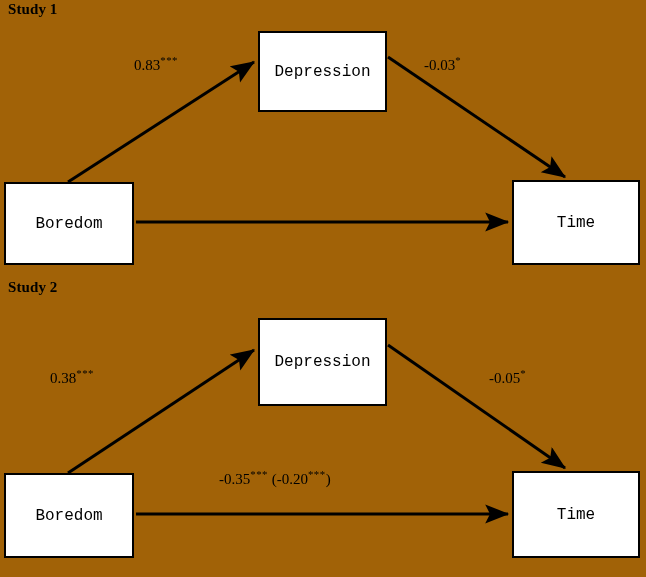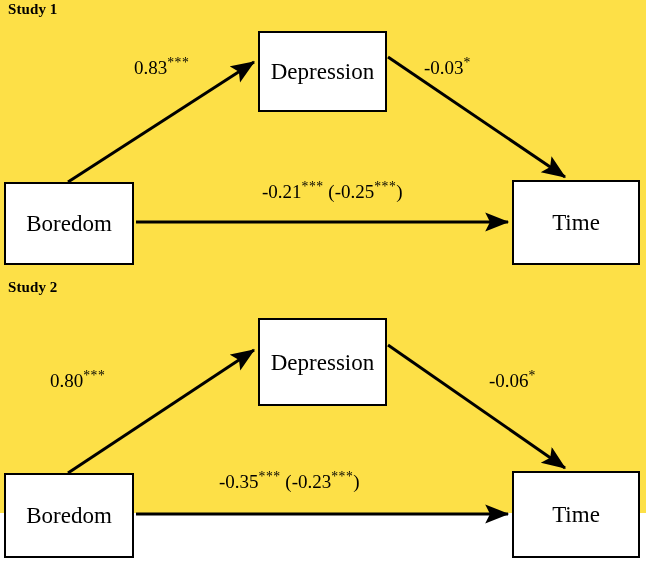--- a/index.html
+++ b/index.html
@@ -12,22 +12,22 @@
     width: 646px;
     height: 577px;
     font-family: "Liberation Serif", "DejaVu Serif", serif;
     color: #000000;
     overflow: hidden;
     position: relative;
   }
   .figure {
     position: relative;
     width: 646px;
-    height: 513px;
-    background: #fde047;
+    height: 577px;
+    background: #a16207;
   }
   .panel {
     position: absolute;
     left: 0;
     width: 646px;
   }
   #panel-study1 { top: 0px;   height: 290px; }
   #panel-study2 { top: 278px; height: 287px; }
 
   .panel-title {
@@ -55,31 +55,31 @@
   .node-box {
     position: absolute;
     box-sizing: border-box;
     border: 2px solid #000000;
     background: #ffffff;
     display: flex;
     align-items: center;
     justify-content: center;
   }
   .node-label {
-    font-family: Liberation Serif, serif;
-    font-size: 23px;
+    font-family: Liberation Mono, monospace;
+    font-size: 16px;
     line-height: 1;
     white-space: nowrap;
     color: #000000;
   }
 
   .path-label {
     position: absolute;
     font-family: "Liberation Serif", "DejaVu Serif", serif;
-    font-size: 19px;
+    font-size: 15px;
     line-height: 1;
     white-space: nowrap;
     color: #000000;
   }
   .path-label sup {
     font-size: 0.72em;
     vertical-align: super;
     line-height: 0;
     letter-spacing: 0.5px;
   }
@@ -122,21 +122,20 @@
     </div>
 
     <div class="node-box" style="left:512px; top:180px; width:128px; height:85px;">
       <span class="node-label">Time</span>
     </div>
 
     <div class="path-label" style="left:134px; top:58px;"><span>0.83</span><sup>***</sup></div>
 
     <div class="path-label" style="left:424px; top:58px;"><span>-0.03</span><sup>*</sup></div>
 
-    <div class="path-label" style="left:262px; top:182px;"><span>-0.21</span><sup>***</sup><span> (</span><span>-0.25</span><sup>***</sup><span>)</span></div>
 
   </div>
 
   <div class="panel" id="panel-study2">
 
     <div class="panel-title">Study 2</div>
 
     <svg class="svg-layer" viewBox="0 0 646 287">
       <defs>
         <marker id="arrowA2" markerWidth="9" markerHeight="9" refX="7.6" refY="3.2" orient="auto" markerUnits="strokeWidth">
@@ -162,21 +161,21 @@
     </div>
 
     <div class="node-box" style="left:258px; top:40px; width:129px; height:88px;">
       <span class="node-label">Depression</span>
     </div>
 
     <div class="node-box" style="left:512px; top:193px; width:128px; height:87px;">
       <span class="node-label">Time</span>
     </div>
 
-    <div class="path-label" style="left:50px; top:93px;"><span>0.80</span><sup>***</sup></div>
+    <div class="path-label" style="left:50px; top:93px;"><span>0.38</span><sup>***</sup></div>
 
-    <div class="path-label" style="left:489px; top:93px;"><span>-0.06</span><sup>*</sup></div>
+    <div class="path-label" style="left:489px; top:93px;"><span>-0.05</span><sup>*</sup></div>
 
-    <div class="path-label" style="left:219px; top:194px;"><span>-0.35</span><sup>***</sup><span> (</span><span>-0.23</span><sup>***</sup><span>)</span></div>
+    <div class="path-label" style="left:219px; top:194px;"><span>-0.35</span><sup>***</sup><span> (</span><span>-0.20</span><sup>***</sup><span>)</span></div>
 
   </div>
 
 </div>
 
 </body></html>

